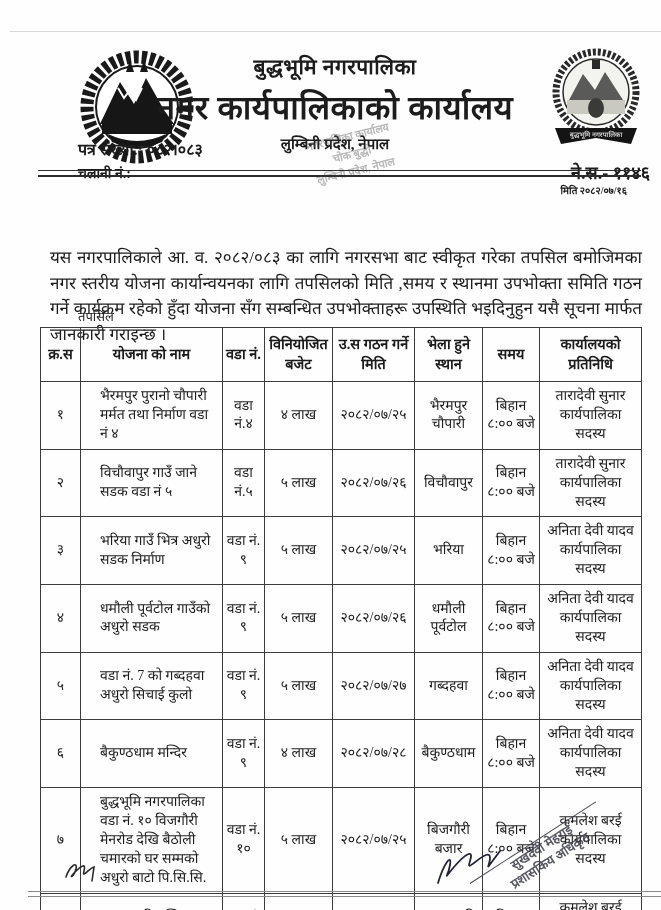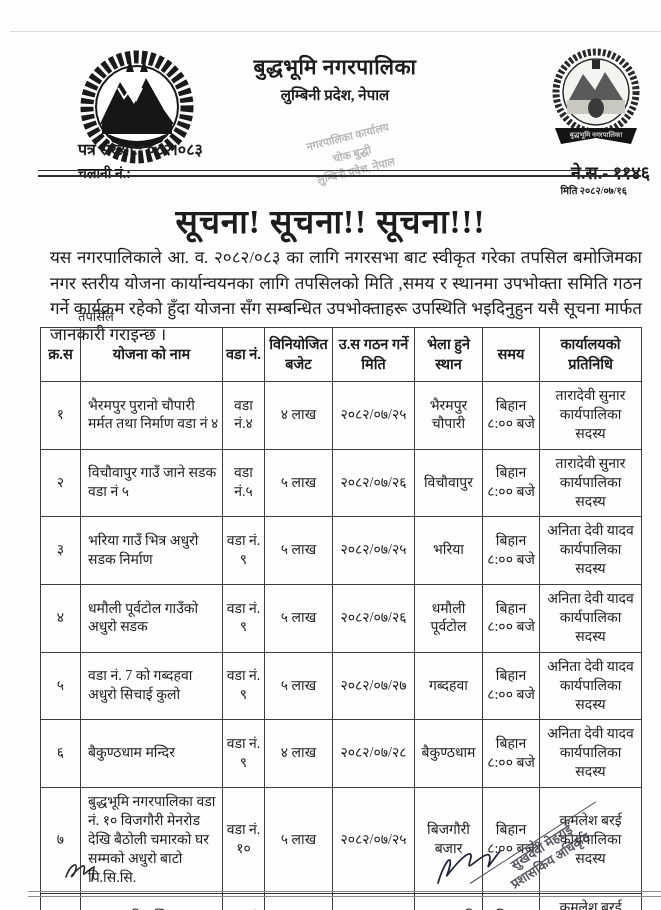--- a/index.html
+++ b/index.html
@@ -37,21 +37,21 @@
   .notice-body{position:absolute;left:50px;top:245px;width:592px;
     font-size:17px;line-height:1.5;text-align:justify;}
   .tapasil{position:absolute;left:46px;top:307px;font-size:13px;margin-left:32px;}
 
   
   .table-wrap{position:absolute;left:40px;top:327px;width:601px;}
   table{border-collapse:collapse;width:601px;table-layout:fixed;}
   th,td{border:1px solid #3c3c3c;padding:5px 3px;vertical-align:middle;
     text-align:center;font-size:14px;line-height:1.35;word-wrap:break-word;}
   th{font-size:14.5px;font-weight:bold;padding:7px 2px;}
-  td.left{text-align:left;padding-left:7px;}
+  td.left{text-align:left;padding-left:19px;}
   col.c1{width:40px;}col.c2{width:142px;}col.c3{width:42px;}col.c4{width:68px;}
   col.c5{width:82px;}col.c6{width:68px;}col.c7{width:57px;}col.c8{width:102px;}
   tbody tr td{height:36px;}
 
   
   .sig-left{position:absolute;left:52px;top:855px;}
   .sig-right{position:absolute;left:430px;top:845px;width:220px;height:60px;}
   .stamp-diag-line{position:absolute;left:40px;top:38px;width:150px;height:1px;
     background:#4a4a55;transform:rotate(-33deg);transform-origin:left center;}
   .stamp-text{position:absolute;left:78px;top:18px;transform:rotate(-33deg);
@@ -88,37 +88,37 @@
       <rect x="24" y="52" width="58" height="14" fill="#c9c9c2"></rect>
       <ellipse cx="53" cy="60" rx="8" ry="10" fill="#3a3a38"></ellipse>
       <rect x="49" y="12" width="8" height="9" fill="#2a2a2a"></rect>
       <path d="M12 80 L94 80 L88 96 L53 90 L18 96 Z" fill="#141414"></path>
       <text x="53" y="89" font-size="7" fill="#ffffff" text-anchor="middle">बुद्धभूमि नगरपालिका</text>
     </svg>
   </div>
 
   <div class="head-center">
     <div class="muni-name">बुद्धभूमि नगरपालिका</div>
+    <div class="office-name">नगर कार्यपालिकाको कार्यालय</div>
     <div class="addr2">लुम्बिनी प्रदेश, नेपाल</div>
   </div>
 
   <div class="stamp-watermark">
     <div>नगरपालिका कार्यालय</div>
     <div>चोक बुद्धी</div>
     <div>लुम्बिनी प्रदेश, नेपाल</div>
   </div>
 
   <div class="letter-no">पत्र संख्या.: ०८२।०८३</div>
   <div class="chalani-no">चलानी नं.:</div>
   <div class="nes">ने.स.- ११४६</div>
 
   <div class="head-rule"></div>
   <div class="doc-date">मिति २०८२/०७/१६</div>
 
-  <div class="notice-title">सूचना! सूचना!! सूचना!!!</div>
   <div class="notice-body">यस नगरपालिकाले आ. व. २०८२/०८३ का लागि नगरसभा बाट स्वीकृत गरेका तपसिल बमोजिमका नगर स्तरीय योजना कार्यान्वयनका लागि तपसिलको मिति ,समय र स्थानमा उपभोक्ता समिति गठन गर्ने कार्यक्रम रहेको हुँदा योजना सँग सम्बन्धित उपभोक्ताहरू उपस्थिति भइदिनुहुन यसै सूचना मार्फत जानकारी गराइन्छ ।</div>
   <div class="tapasil">तपसिल</div>
 
   <div class="table-wrap">
     <table>
       <colgroup>
         <col class="c1">
           <col class="c2">
           <col class="c3">
           <col class="c4">

